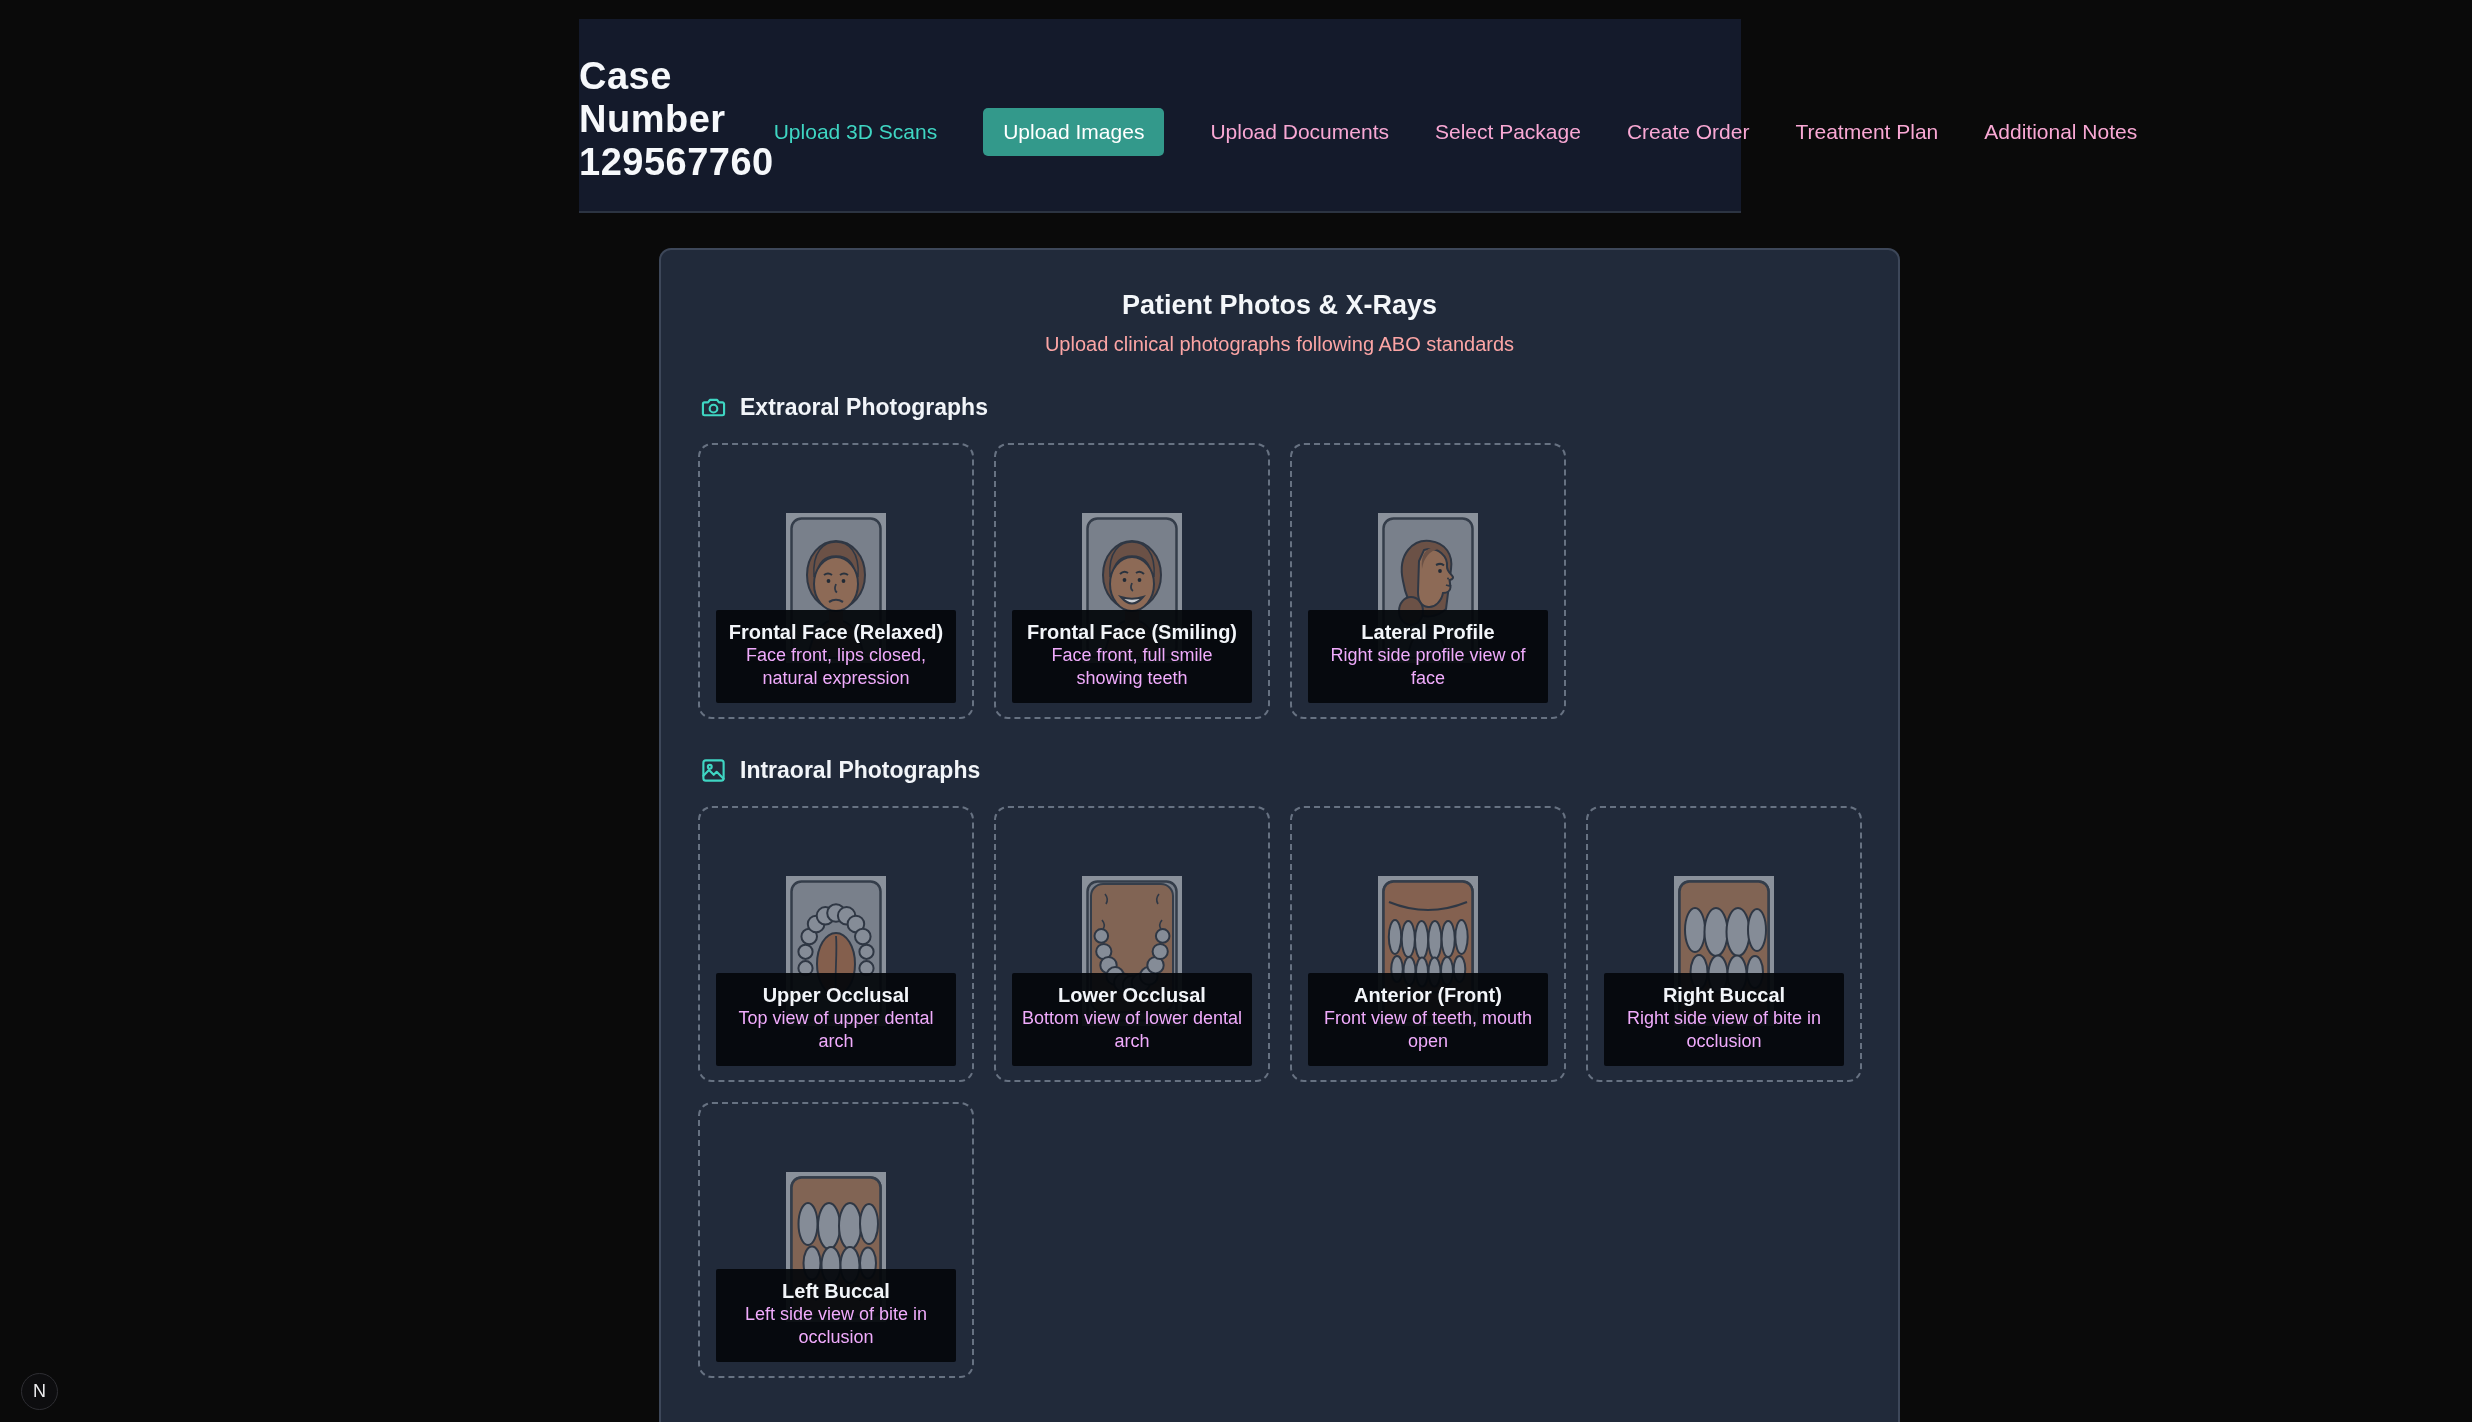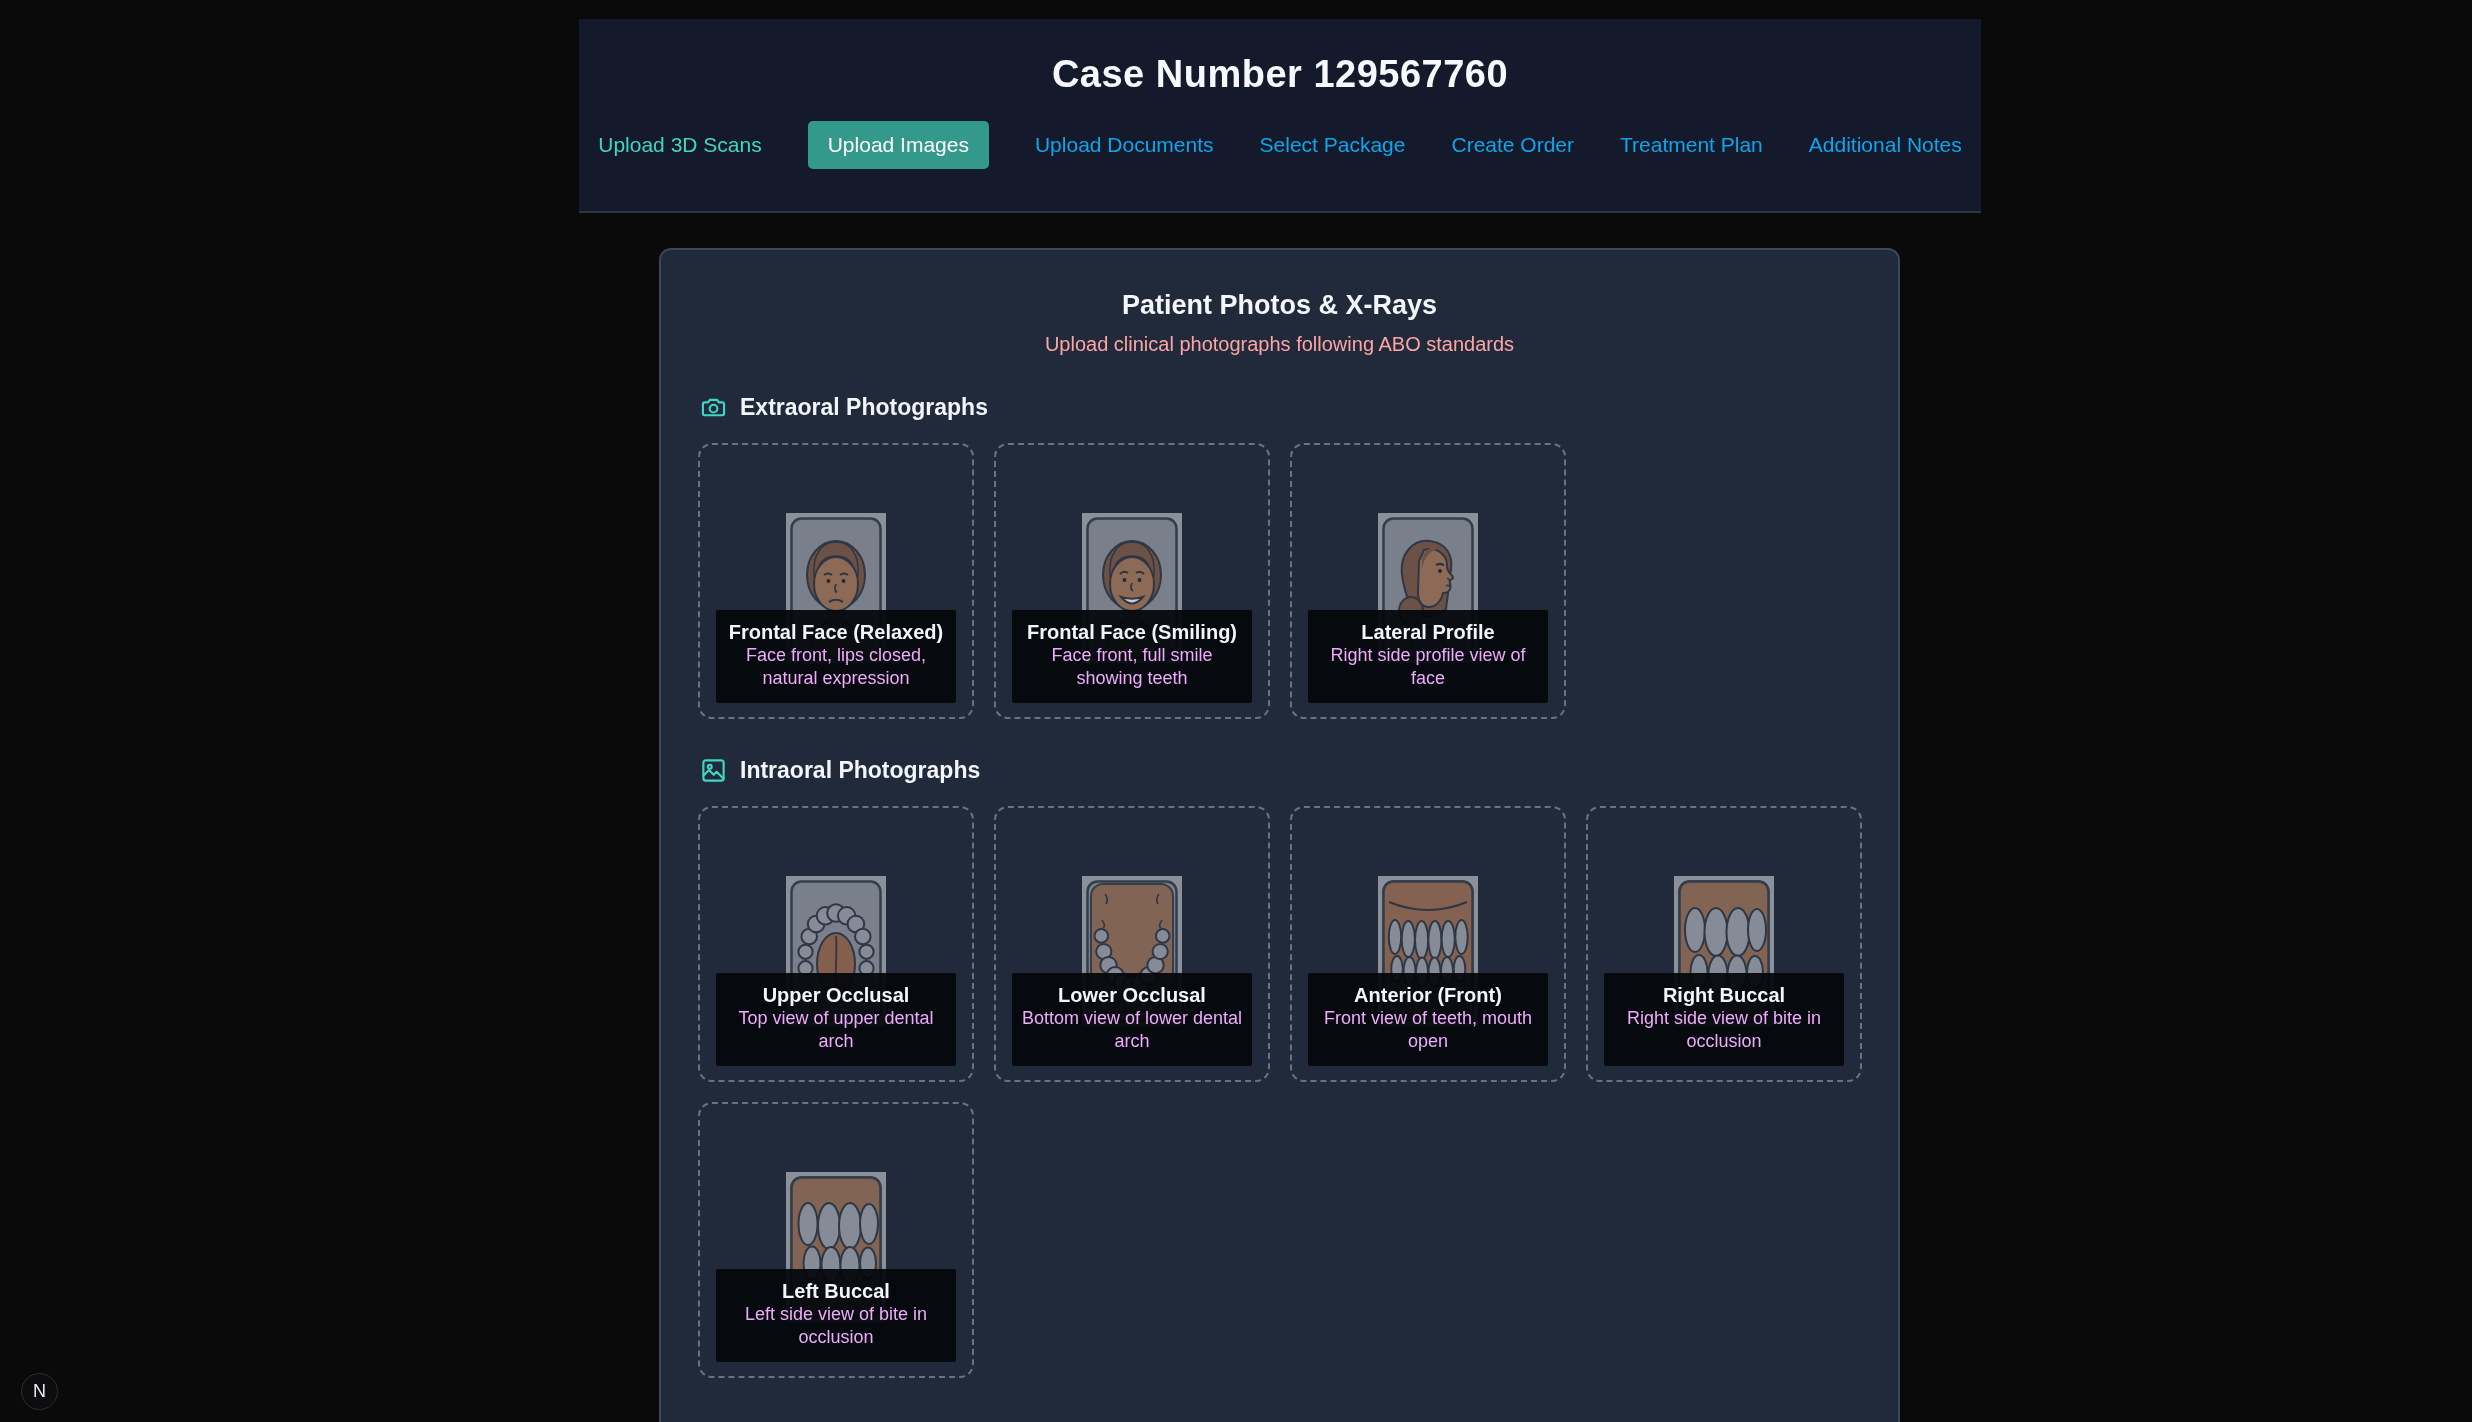--- a/index.html
+++ b/index.html
@@ -1,31 +1,31 @@
 <!DOCTYPE html>
 <html><head>
 <meta charset="utf-8">
 <style>
   * { margin:0; padding:0; box-sizing:border-box; }
   html,body { width:2472px; height:1422px; overflow:hidden; background:#0a0a0a;
     font-family:"Liberation Sans", sans-serif; }
   .stage { position:relative; width:2472px; height:1422px; }
 
   
-  .topbar { position:absolute; left:579px; top:19px; width:1402px; height:194px;
+  .topbar { position:absolute; left:579px; top:19px; width:1162px; height:194px;
     background:#141a2b; border-bottom:2px solid #2c3442;
-    display:flex; flex-direction:column; align-items:center; padding-top:34px; }
+    display:flex; flex-direction:row; align-items:center; padding-top:34px; }
   .topbar h1 { font-size:38px; font-weight:700; color:#f6f8fb; letter-spacing:.5px;
     margin-bottom:25px; }
   .tabs { display:flex; align-items:center; gap:46px; }
   .tab { font-size:21px; background:none; border:none; cursor:pointer; white-space:nowrap;
     font-family:"Liberation Sans", sans-serif; }
   .tab--link { color:#3fd6c3; }
   .tab--active { background:#33998b; color:#ffffff; padding:12px 20px; border-radius:5px; }
-  .tab--disabled { color:#0ea5e9; }
+  .tab--disabled { color:#f9a8d4; }
 
   
   .panel { position:absolute; left:659px; top:248px; width:1241px; height:1200px;
     background:#212a3a; border:2px solid #3d4759; border-radius:12px;
     padding:40px 37px; }
   .panel-title { text-align:center; font-size:27px; font-weight:700; color:#f4f7fa; }
   .panel-sub { text-align:center; font-size:20px; color:#fca5a5; margin-top:12px; }
 
   .sec-head { display:flex; align-items:center; gap:13px; margin:38px 0 22px 2px; }
   .sec-head + .card-grid { margin-bottom:6px; }

